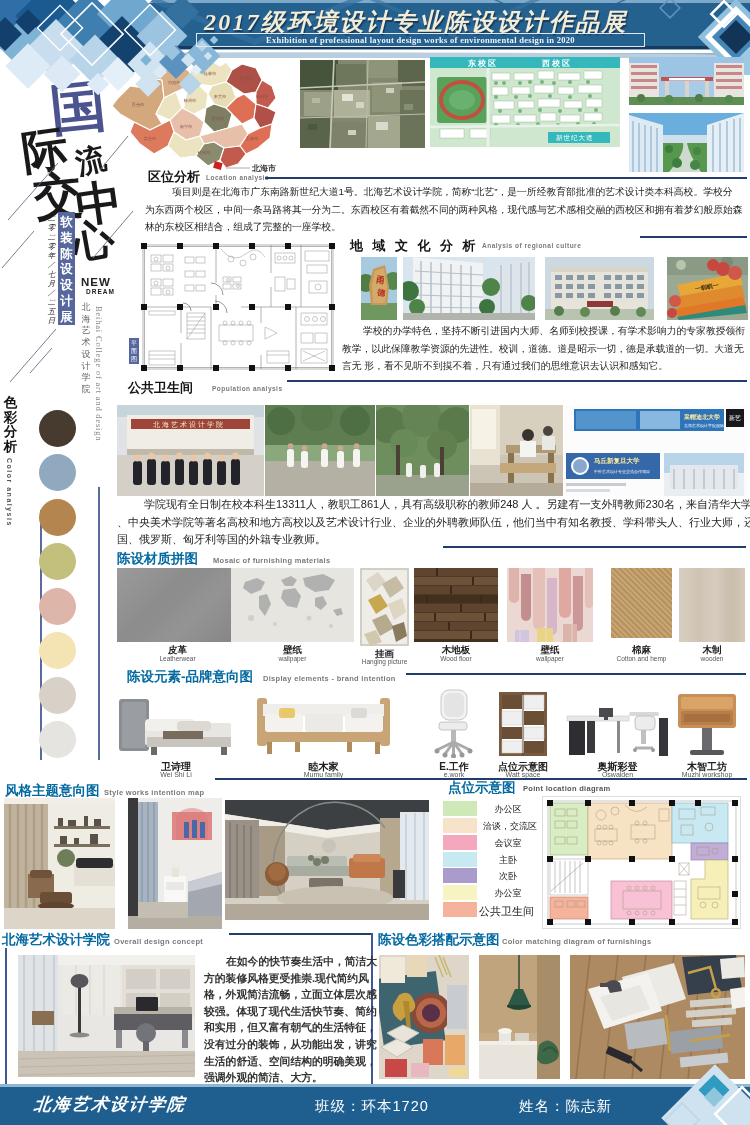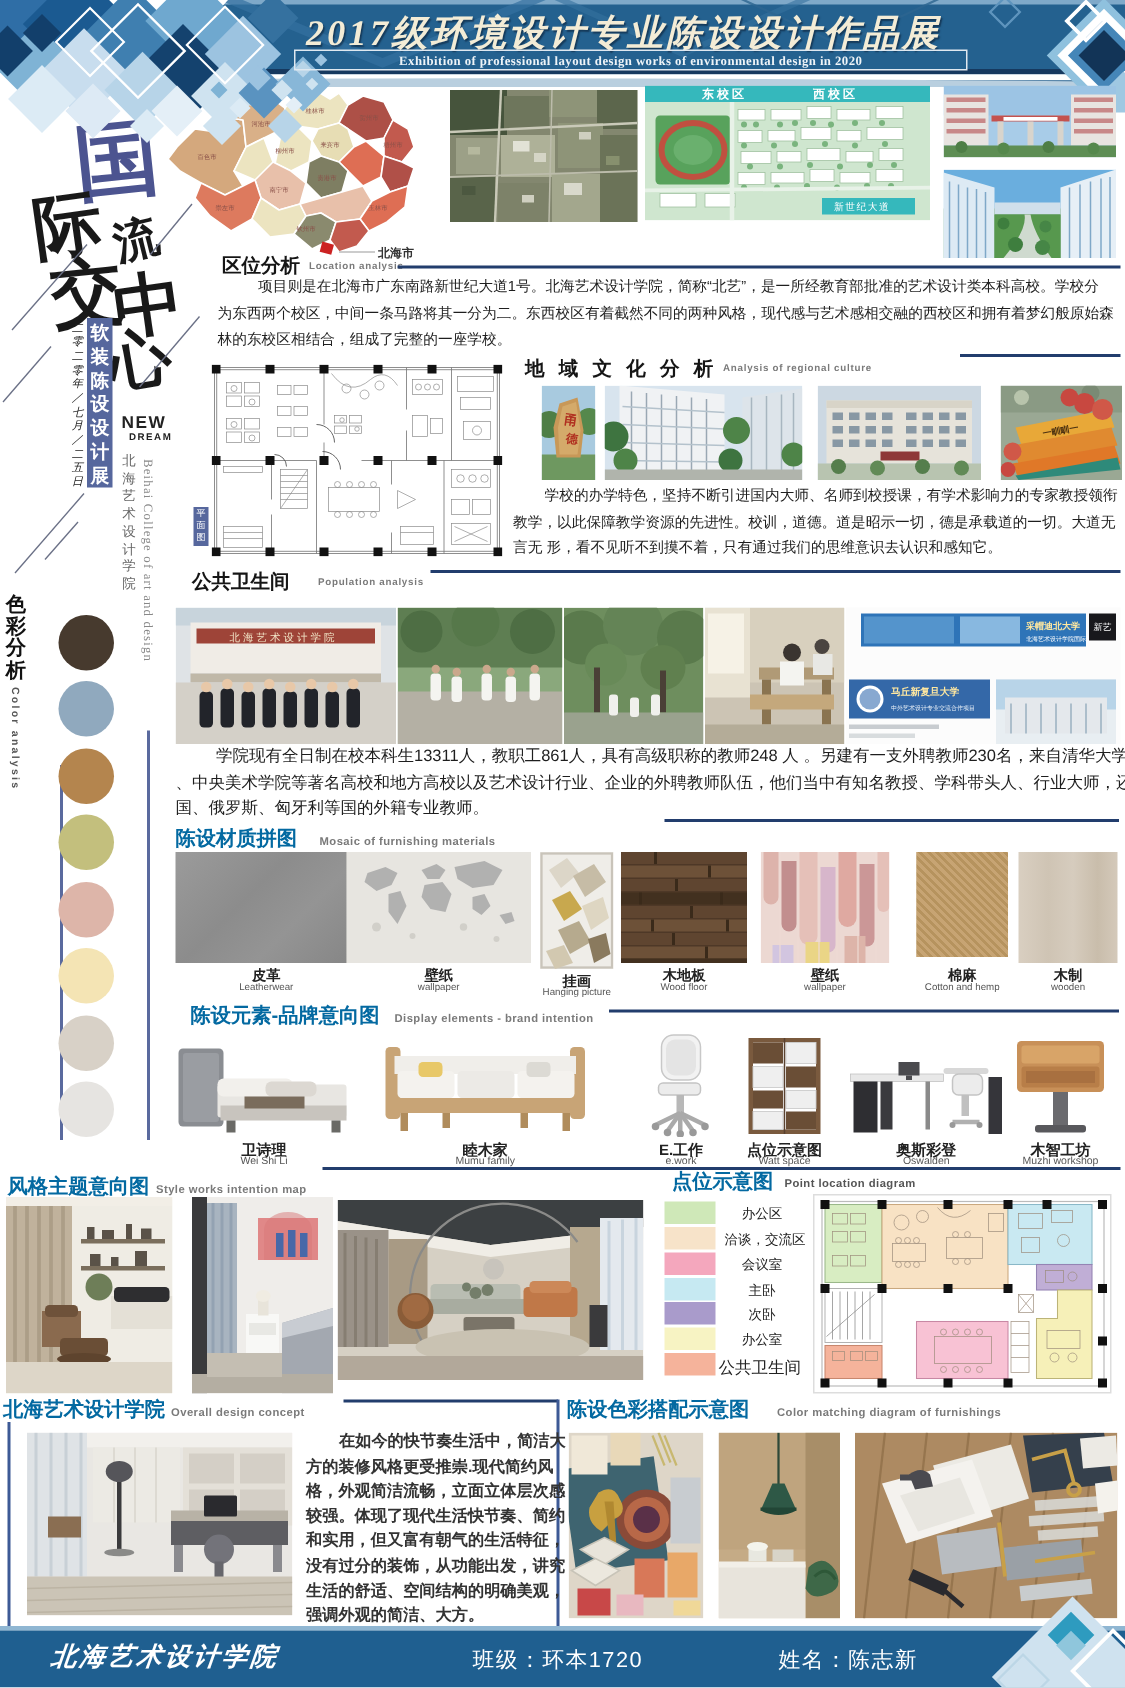--- a/index.html
+++ b/index.html
@@ -1253,21 +1253,21 @@
         <line x1="131" y1="100" x2="143" y2="100"></line>
         <line x1="131" y1="108" x2="143" y2="108"></line>
 </g>
 </svg>
 </div>
 
 <div class="h2" style="left:2px;top:931px">北海艺术设计学院</div>
 <div class="he2" style="left:114px;top:937px">Overall design concept</div>
 
 <div class="h2" style="left:378px;top:931px">陈设色彩搭配示意图</div>
-<div class="he2" style="left:518px;top:937px">Color matching diagram of furnishings</div>
+<div class="he2" style="left:502px;top:937px">Color matching diagram of furnishings</div>
 
 <div class="hline" style="left:229px;top:933px;width:143px"></div>
 
 <div class="vline" style="left:5px;top:948px;height:137px;width:2px;background:#3d5a96"></div>
 
 <div class="vline" style="left:371px;top:933px;height:152px;width:2px;background:#3d5a96"></div>
 
 <div class="ph" style="left:18px;top:955px;width:177px;height:122px">
 <svg width="177" height="122" viewBox="0 0 177 122">
 <rect width="177" height="122" fill="#e9e7e3"></rect>

